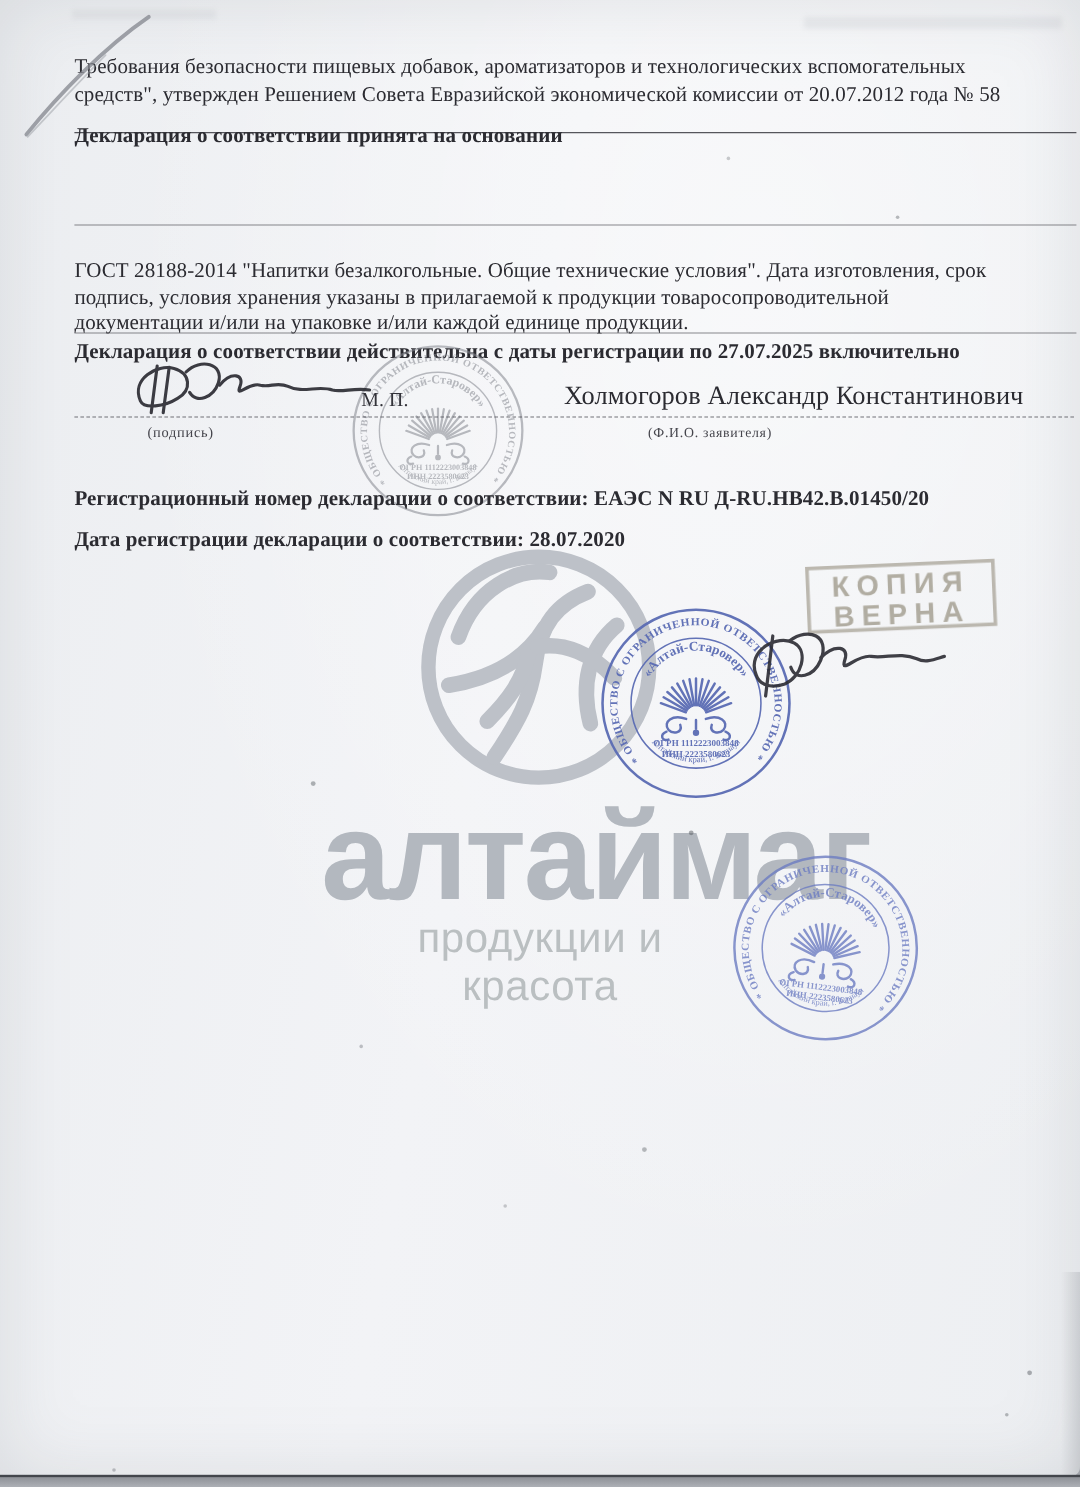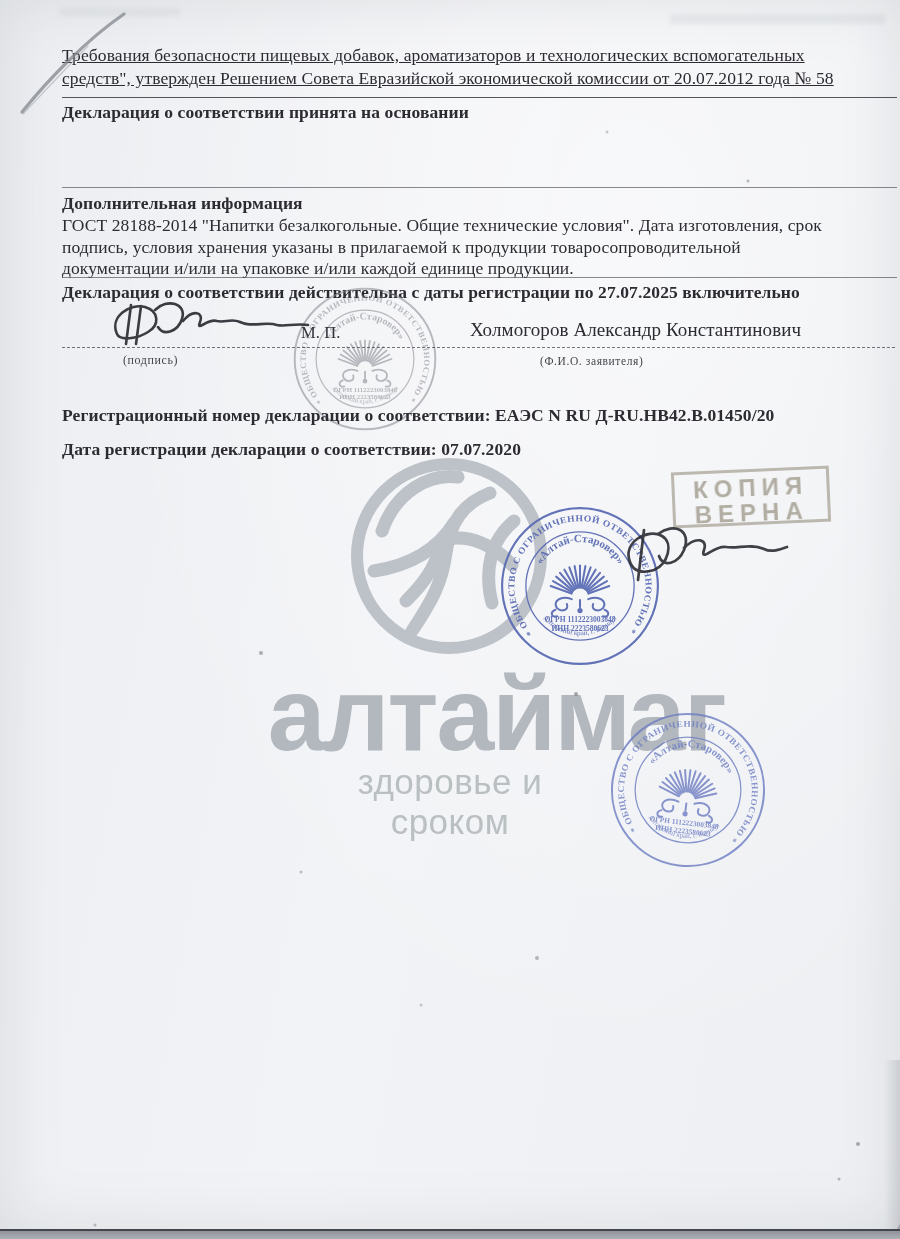--- a/index.html
+++ b/index.html
@@ -13,35 +13,35 @@
     background:
       radial-gradient(ellipse at 70% 20%, rgba(255,255,255,.5), rgba(255,255,255,0) 60%),
       linear-gradient(100deg,#eceef1 0%,#f2f3f6 45%,#edeff2 100%);
     box-shadow:inset 0 0 60px rgba(120,125,135,.18);
     border-bottom-right-radius:9px;
   }
   .abs{position:absolute;}
   
   .doctext{color:#2b2b31;font-size:17.5px;line-height:23px;letter-spacing:.1px;}
   .bold{font-weight:bold;}
-  .intro{left:62px;top:44px;width:835px;border-bottom:1.6px solid rgba(45,45,52,.8);padding-bottom:7px;text-decoration:underline;}
+  .intro{left:62px;top:44px;width:835px;border-bottom:1.6px solid rgba(45,45,52,.8);padding-bottom:20px;}
   .h-basis{left:62px;top:101px;width:835px;}
   .p-basis{left:62px;top:127px;width:835px;line-height:22.5px;}
   .rule{left:62px;width:835px;height:0;border-top:1.2px solid rgba(75,75,82,.65);}
   .rule2{top:187px;}
   .h-info{left:62px;top:192px;width:835px;}
   .p-info{left:62px;top:215px;width:835px;line-height:21.5px;}
   .rule3{top:277px;}
   .validity{left:62px;top:281px;width:835px;}
   .sig-dashline{left:62px;top:347px;width:833px;height:0;border-top:1.6px dashed rgba(70,70,78,.75);z-index:6;}
   .cap{font-size:12px;color:#45454c;letter-spacing:.6px;}
   .cap-sign{left:123px;top:353px;z-index:6;}
   .cap-fio{left:540px;top:355px;font-size:11.5px;z-index:6;}
   .mp{left:301px;top:321px;font-size:16.5px;z-index:6;color:#33333a;}
-  .declarant{left:470px;top:318px;font-size:19px;z-index:6;}
+  .declarant{left:470px;top:318px;font-size:22px;z-index:6;}
   .reg1{left:62px;top:404px;width:835px;z-index:6;}
   .reg2{left:62px;top:438px;width:835px;z-index:6;}
   
   .wm-logo{left:344px;top:451px;width:210px;height:210px;z-index:1;}
   .wm-brand{left:175px;top:664px;width:550px;text-align:right;z-index:1;
     font-family:"Liberation Sans","DejaVu Sans",sans-serif;font-weight:bold;
     font-size:104px;line-height:100px;letter-spacing:-2px;color:#b3b8bf;}
   .wm-tagline{left:300px;top:762px;width:300px;text-align:center;z-index:1;
     font-family:"Liberation Sans","DejaVu Sans",sans-serif;
     font-size:35px;color:#babfc1;letter-spacing:.5px;}
@@ -99,21 +99,20 @@
   <div class="abs doctext intro">
     <div>Требования безопасности пищевых добавок, ароматизаторов и технологических вспомогательных</div>
     <div>средств", утвержден Решением Совета Евразийской экономической комиссии от 20.07.2012 года № 58</div>
   </div>
 
   <div class="abs doctext bold h-basis">Декларация о соответствии принята на основании</div>
 
 
   <div class="abs rule rule2"></div>
 
-  <div class="abs doctext bold h-info">Дополнительная информация</div>
 
   <div class="abs doctext p-info">
     <div>ГОСТ 28188-2014  "Напитки безалкогольные. Общие технические условия". Дата изготовления, срок</div>
     <div>подпись, условия хранения указаны в прилагаемой к продукции товаросопроводительной</div>
     <div>документации и/или на упаковке и/или каждой единице продукции.</div>
   </div>
 
   <div class="abs rule rule3"></div>
 
   <div class="abs doctext bold validity">Декларация о соответствии  действительна с даты регистрации по 27.07.2025 включительно</div>
@@ -133,36 +132,36 @@
       <path d="M80 27 C90 15 101 18 97 28 C93 39 104 24 114 27 C122 29 128 24 137 28 C149 34 162 27 174 31 C182 33 192 29 205 31"></path>
     </g>
   </svg>
 
   <div class="abs doctext bold reg1">
     <span>Регистрационный номер декларации о соответствии:</span>
     <span>ЕАЭС N RU Д-RU.НВ42.В.01450/20</span>
   </div>
   <div class="abs doctext bold reg2">
     <span>Дата регистрации декларации о соответствии:</span>
-    <span>07.07.2020</span>
+    <span>28.07.2020</span>
   </div>
 
   <svg class="abs wm-logo" viewBox="0 0 210 210">
     <g fill="none" stroke="#bdc1c8" stroke-width="13" stroke-linecap="round">
       <circle cx="105" cy="105" r="92" stroke-width="12"></circle>
       <path d="M68 180 C88 150 98 132 102 102 C106 70 120 52 146 42"></path>
       <path d="M38 80 C52 40 86 22 114 26"></path>
       <path d="M30 120 C68 114 94 98 110 72"></path>
       <path d="M62 150 C80 132 92 116 97 92"></path>
       <path d="M148 152 C140 120 146 90 170 70"></path>
       <path d="M104 88 C126 84 150 94 168 114"></path>
     </g>
   </svg>
   <div class="abs wm-brand">алтаймаг</div>
-  <div class="abs wm-tagline">здоровье и сроком</div>
+  <div class="abs wm-tagline">продукции и красота</div>
 
   <div class="abs copy-stamp">
     <div>КОПИЯ</div>
     <div>ВЕРНА</div>
   </div>
 
   <svg width="0" height="0" style="position:absolute" aria-hidden="true">
     <symbol id="altai-stamp" viewBox="0 0 200 200">
       <defs>
         <path id="st-ring" d="M 43,157 A 80,80 0 1 1 157,157" fill="none"></path>

